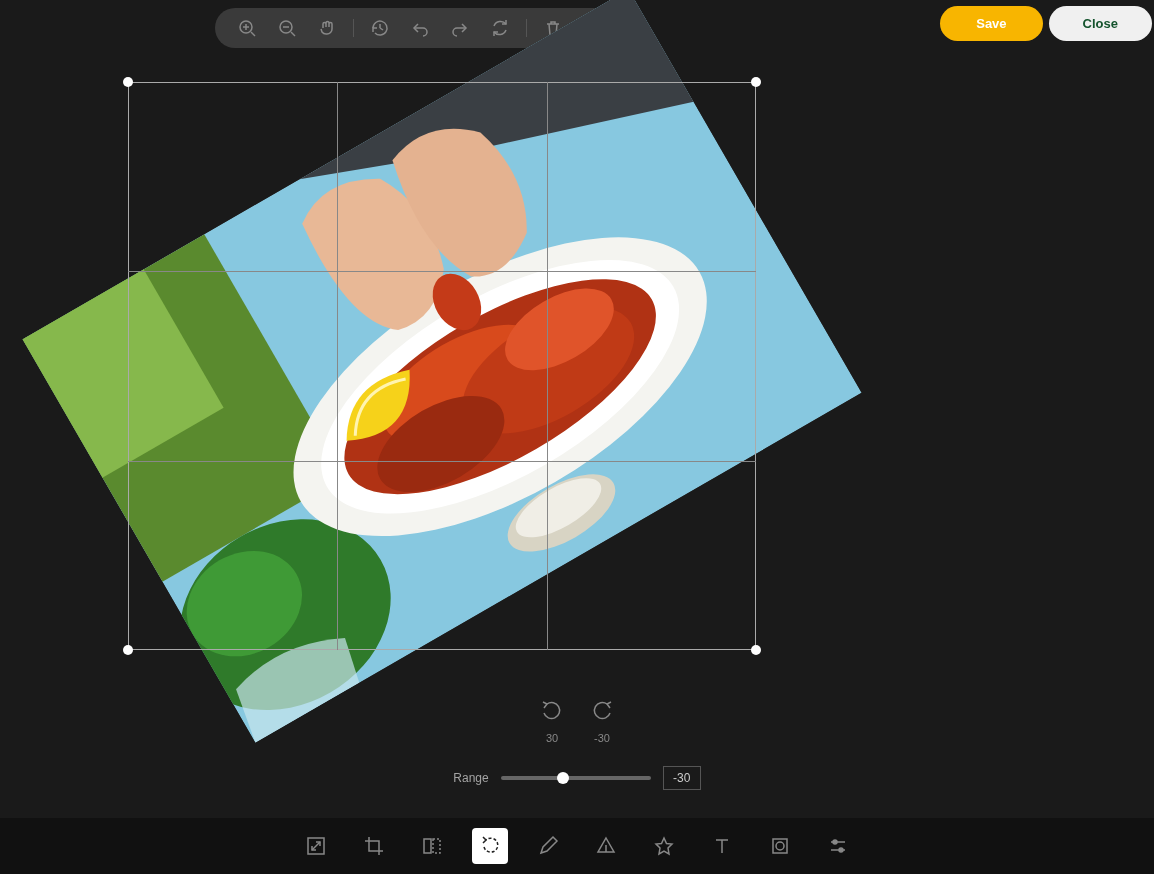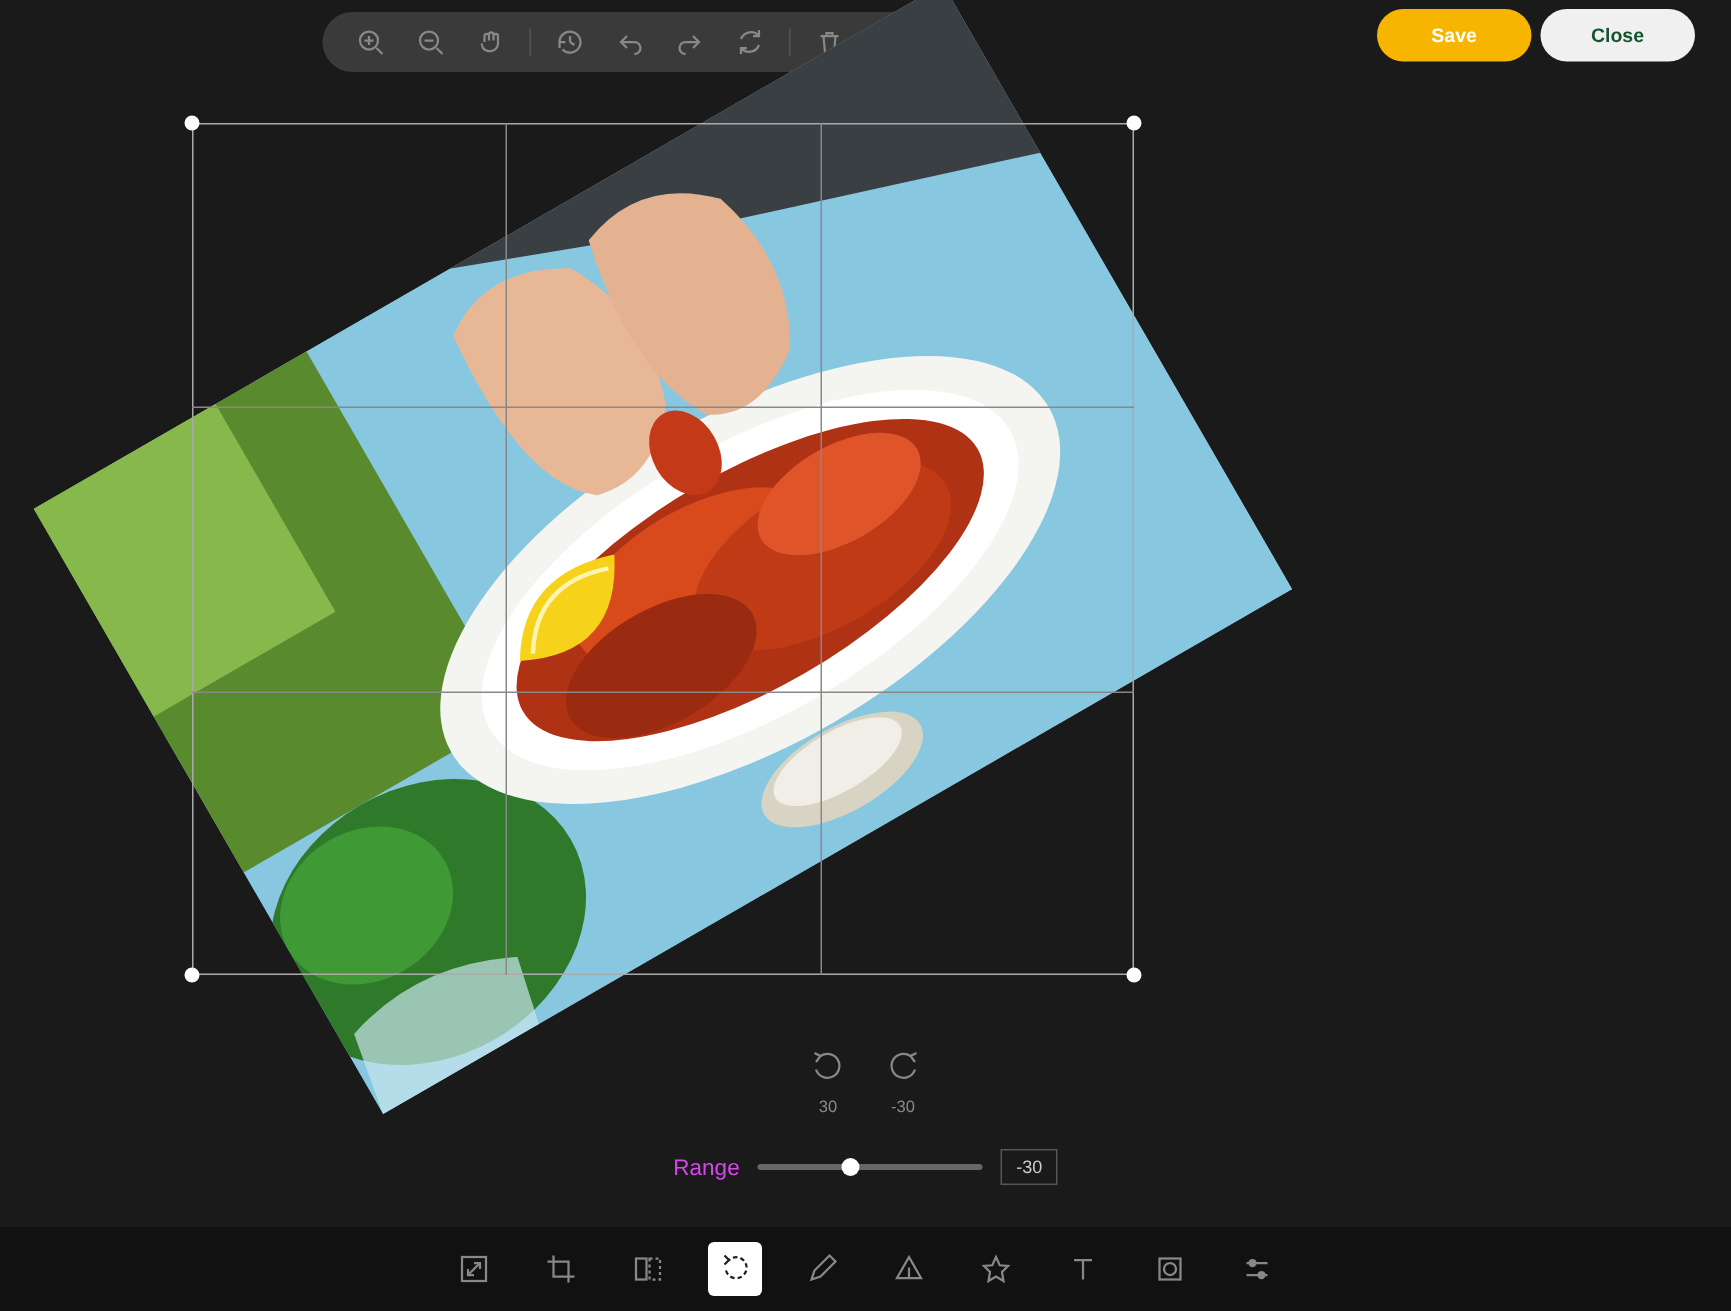--- a/index.html
+++ b/index.html
@@ -9,21 +9,21 @@
 .top-toolbar {
   position: absolute; top: 8px; left: 215px;
   background: #3a3a3a; border-radius: 20px; padding: 4px 12px;
   display: flex; align-items: center; gap: 0;
 }
 .top-toolbar .btn { width: 40px; height: 32px; display:flex; align-items:center; justify-content:center; cursor:pointer; }
 .top-toolbar .btn svg { stroke:#888; fill:none; stroke-width:1.5; width:20px; height:20px; }
 .top-toolbar .sep { width:1px; height:18px; background:#555; margin:0 6px; }
 
 
-.header-actions { position:absolute; top:6px; right:24px; display:flex; gap:6px;justify-content:center; }
+.header-actions { position:absolute; top:6px; right:2px; display:flex; gap:6px;justify-content:center; }
 .btn-save { background:#f8b500; color:#fff; border:none; border-radius:18px; padding:10px 36px; font-size:13px; font-weight:bold; cursor:pointer; }
 .btn-close { background:#f0f0f0; color:#14532d; border:none; border-radius:18px; padding:10px 34px; font-size:13px; font-weight:bold; cursor:pointer; }
 
 
 .crop-area {
   position:absolute; left:128px; top:82px; width:628px; height:568px;
 }
 .crop-border { position:absolute; inset:0; border:1px solid #aaa; }
 .crop-grid { position:absolute; inset:0; }
 .crop-grid .gv1 { position:absolute; top:0; bottom:0; left:33.33%; width:1px; background:#888; }
@@ -44,21 +44,21 @@
 .rot-image svg { width:100%; height:100%; display:block; }
 
 
 .rotate-controls { position:absolute; left:0; right:0; top:700px; text-align:center; }
 .rotate-buttons { display:flex; justify-content:center; gap:24px; }
 .rot-btn { display:flex; flex-direction:column; align-items:center; gap:6px; cursor:pointer; }
 .rot-btn svg { width:26px; height:26px; stroke:#888; fill:none; stroke-width:1.5; }
 .rot-btn span { font-size:11px; color:#888; }
 
 .slider-row { display:flex; align-items:center; justify-content:center; gap:12px; margin-top:22px; }
-.slider-row label { font-size:15px; color:#d946ef; }
+.slider-row label { font-size:12px; color:#a3a3a3; }
 .slider { position:relative; width:150px; height:4px; }
 .slider-track { position:absolute; inset:0; background:#666; border-radius:2px; }
 .slider-thumb { position:absolute; top:50%; transform:translate(-50%,-50%); width:12px; height:12px; border-radius:50%; background:#fff; }
 .slider-value { border:1px solid #555; background:#1a1a1a; color:#ccc; font-size:12px; padding:4px 8px; width:38px; text-align:center; }
 
 
 .bottom-strip { position:absolute; left:0; right:0; bottom:0; height:56px; background:#111; display:flex; align-items:center; justify-content:center; gap:22px; }
 .tool { width:36px; height:36px; display:flex; align-items:center; justify-content:center; cursor:pointer; border-radius:4px; }
 .tool svg { width:22px; height:22px; stroke:#888; fill:none; stroke-width:1.5; }
 .tool.active { background:#fff; }

